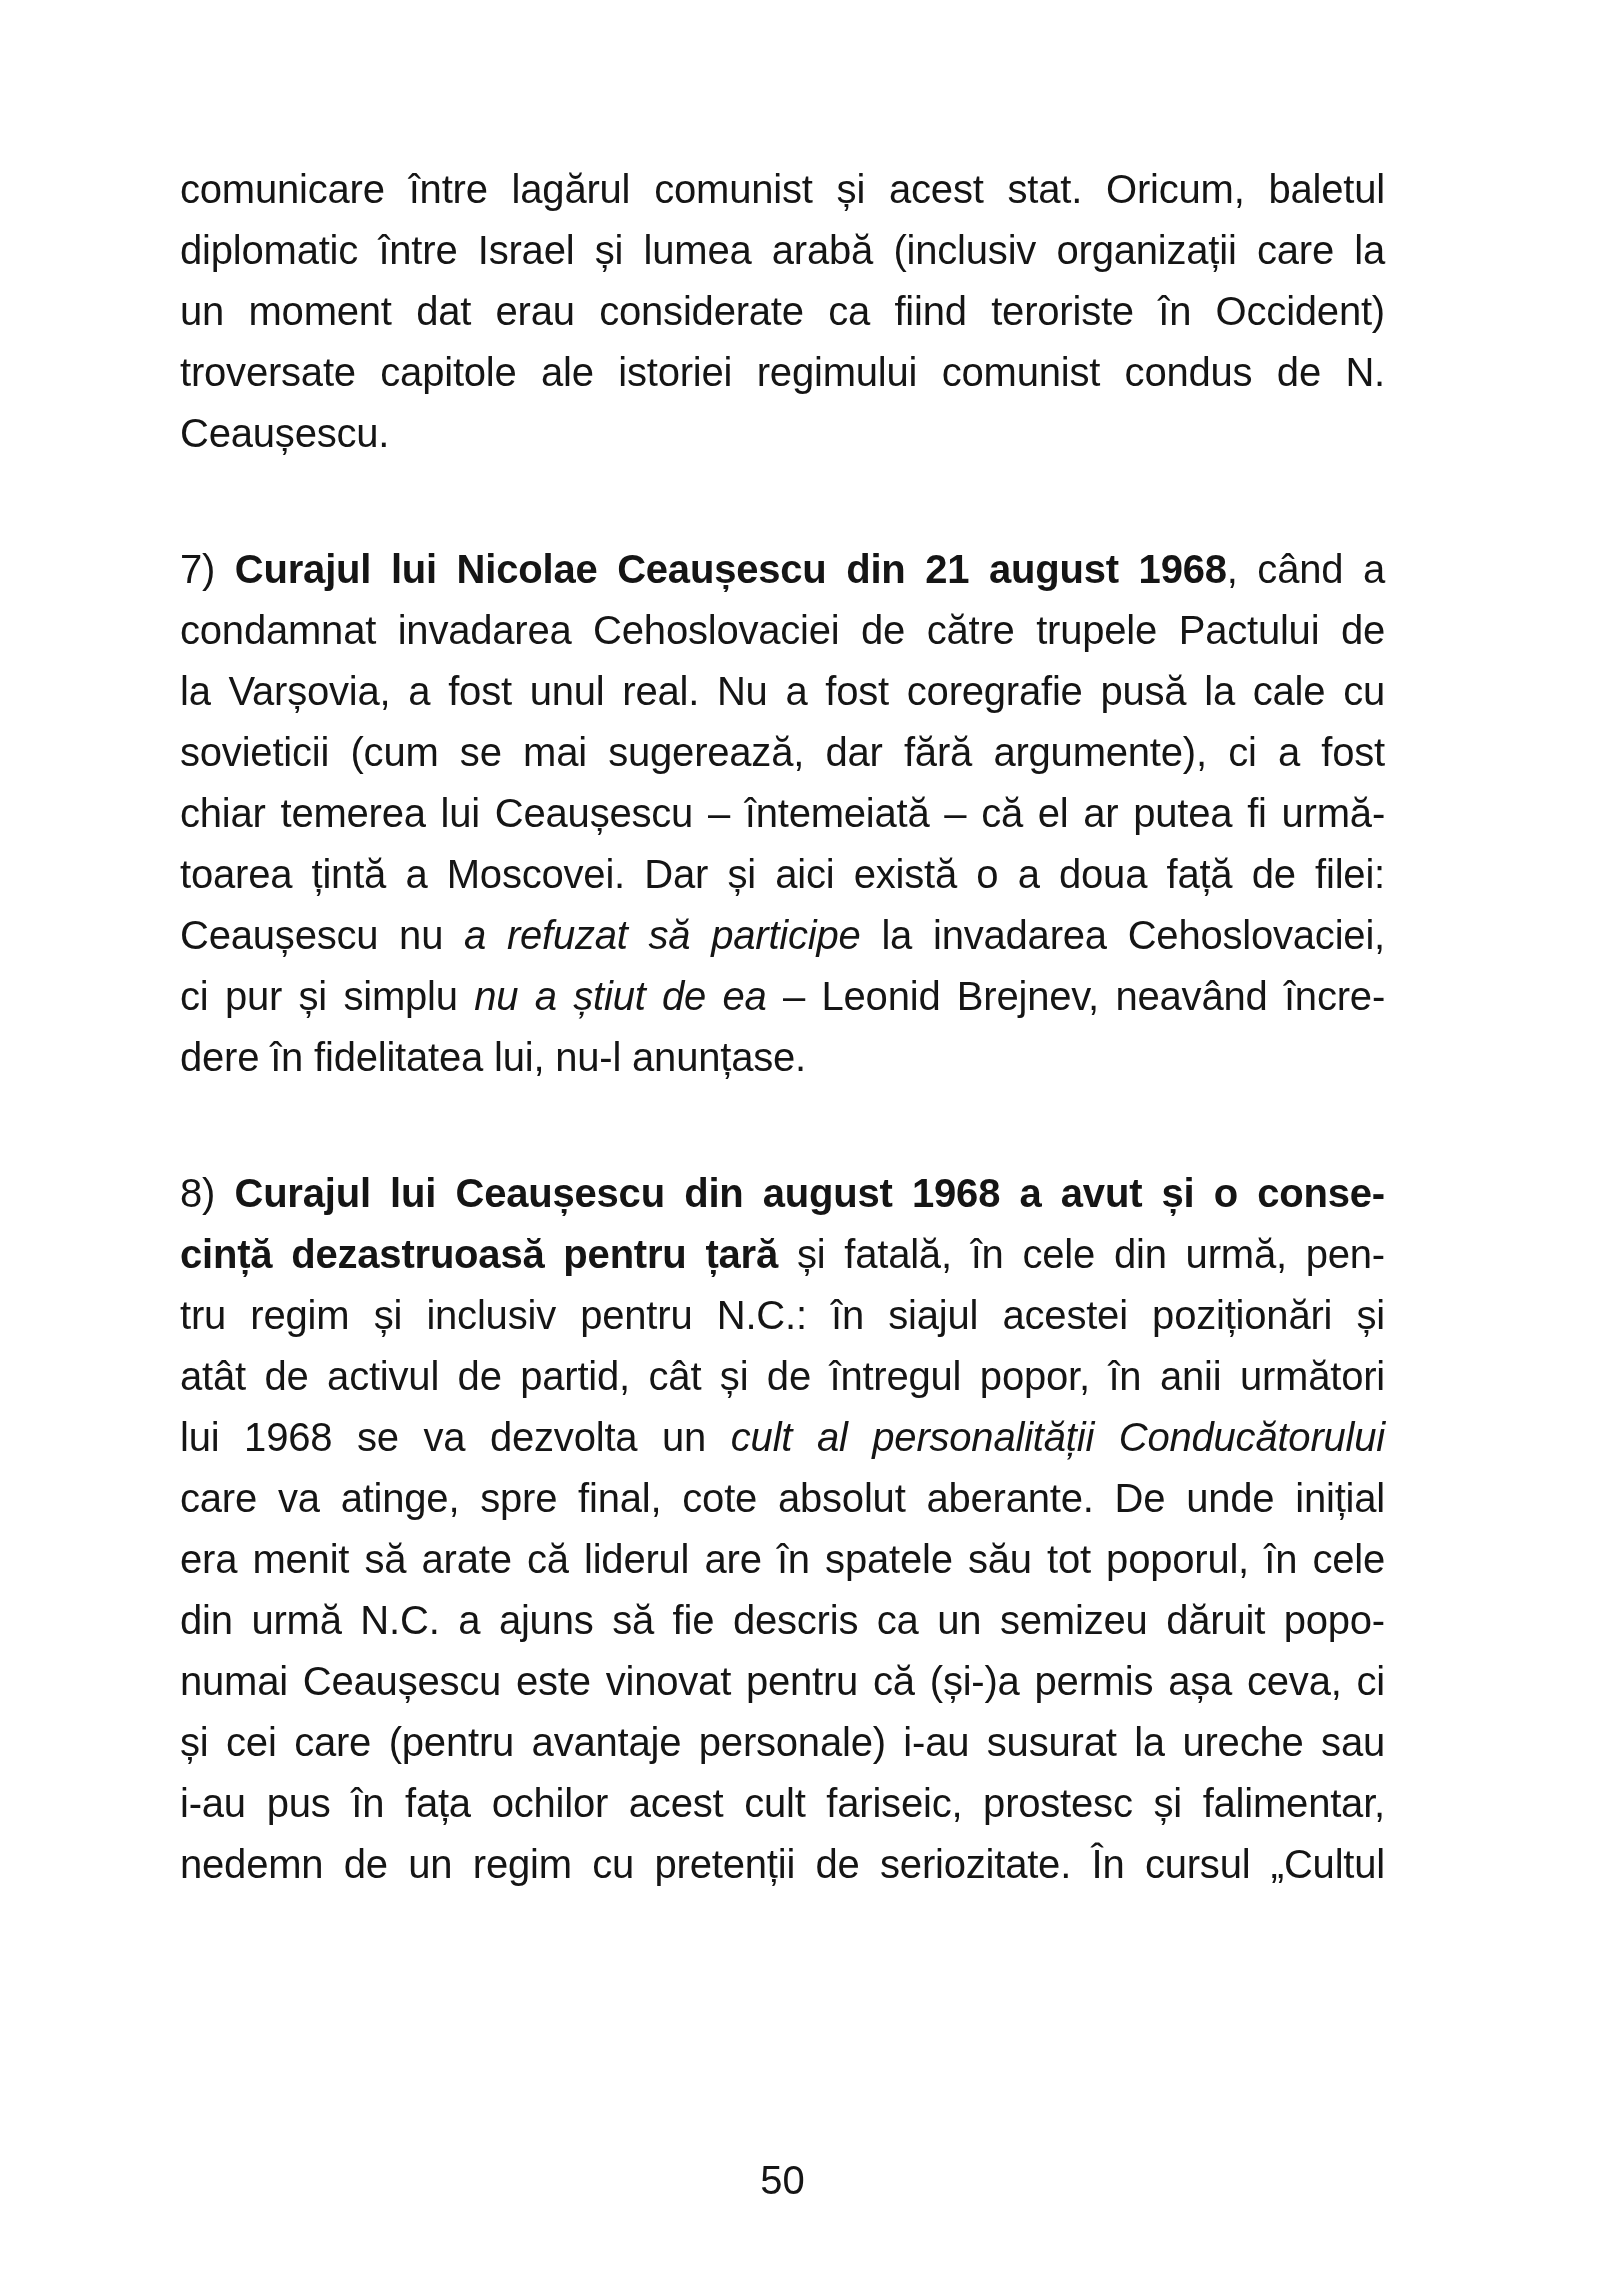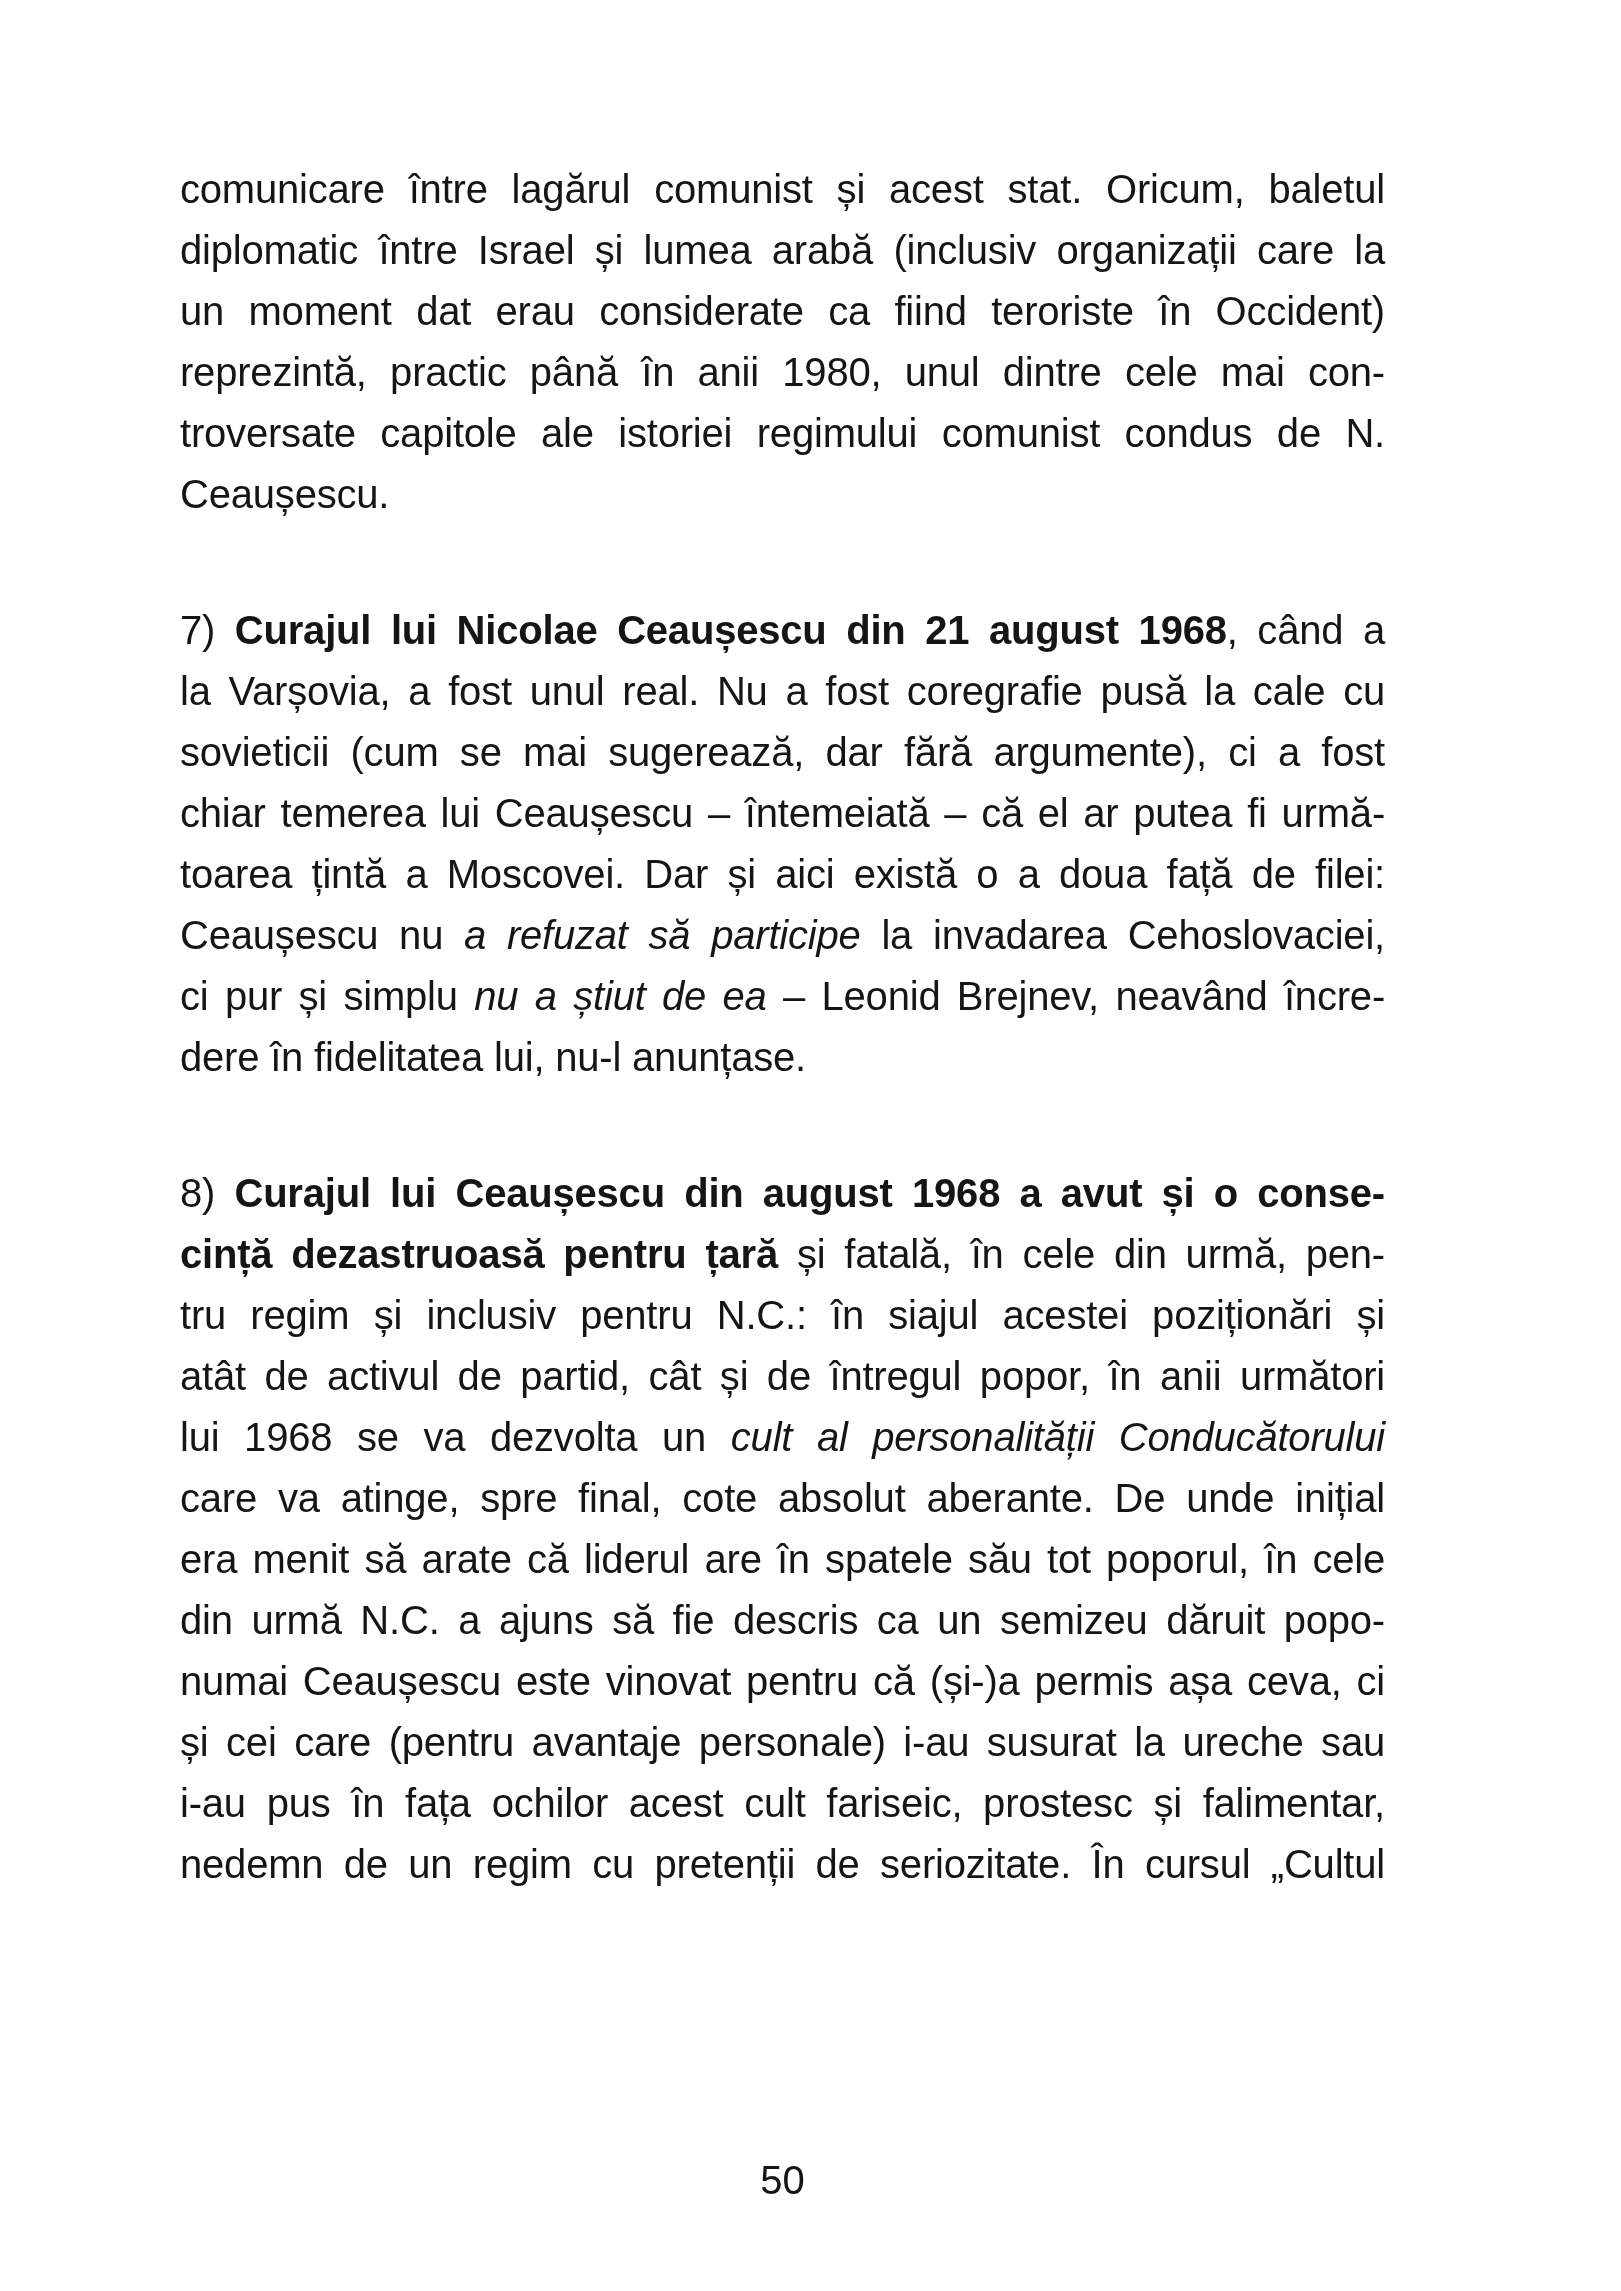--- a/index.html
+++ b/index.html
@@ -48,26 +48,26 @@
 </style>
 </head>
 <body>
 
 <div class="page">
   <div class="textblock">
       <div class="para">
         <div class="line"><span>comunicare între lagărul comunist și acest stat. Oricum, baletul</span></div>
         <div class="line"><span>diplomatic între Israel și lumea arabă (inclusiv organizații care la</span></div>
         <div class="line"><span>un moment dat erau considerate ca fiind teroriste în Occident)</span></div>
-        <div class="line"><span>reprezintă, practic până în anii 1980, unul dintre cele mai con-</span></div>
         <div class="line"><span>troversate capitole ale istoriei regimului comunist condus de N.</span></div>
         <div class="line last"><span>Ceaușescu.</span></div>
       </div>
       <div class="para">
         <div class="line"><span>7) </span><span class="b">Curajul lui Nicolae Ceaușescu din 21 august 1968</span><span>, când a</span></div>
+        <div class="line"><span>condamnat invadarea Cehoslovaciei de către trupele Pactului de</span></div>
         <div class="line"><span>la Varșovia, a fost unul real. Nu a fost coregrafie pusă la cale cu</span></div>
         <div class="line"><span>sovieticii (cum se mai sugerează, dar fără argumente), ci a fost</span></div>
         <div class="line"><span>chiar temerea lui Ceaușescu – întemeiată – că el ar putea fi urmă-</span></div>
         <div class="line"><span>toarea țintă a Moscovei. Dar și aici există o a doua față de filei:</span></div>
         <div class="line"><span>Ceaușescu nu </span><span class="i">a refuzat să participe</span><span> la invadarea Cehoslovaciei,</span></div>
         <div class="line"><span>ci pur și simplu </span><span class="i">nu a știut de ea</span><span> – Leonid Brejnev, neavând încre-</span></div>
         <div class="line last"><span>dere în fidelitatea lui, nu-l anunțase.</span></div>
       </div>
       <div class="para">
         <div class="line"><span>8) </span><span class="b">Curajul lui Ceaușescu din august 1968 a avut și o conse-</span></div>

